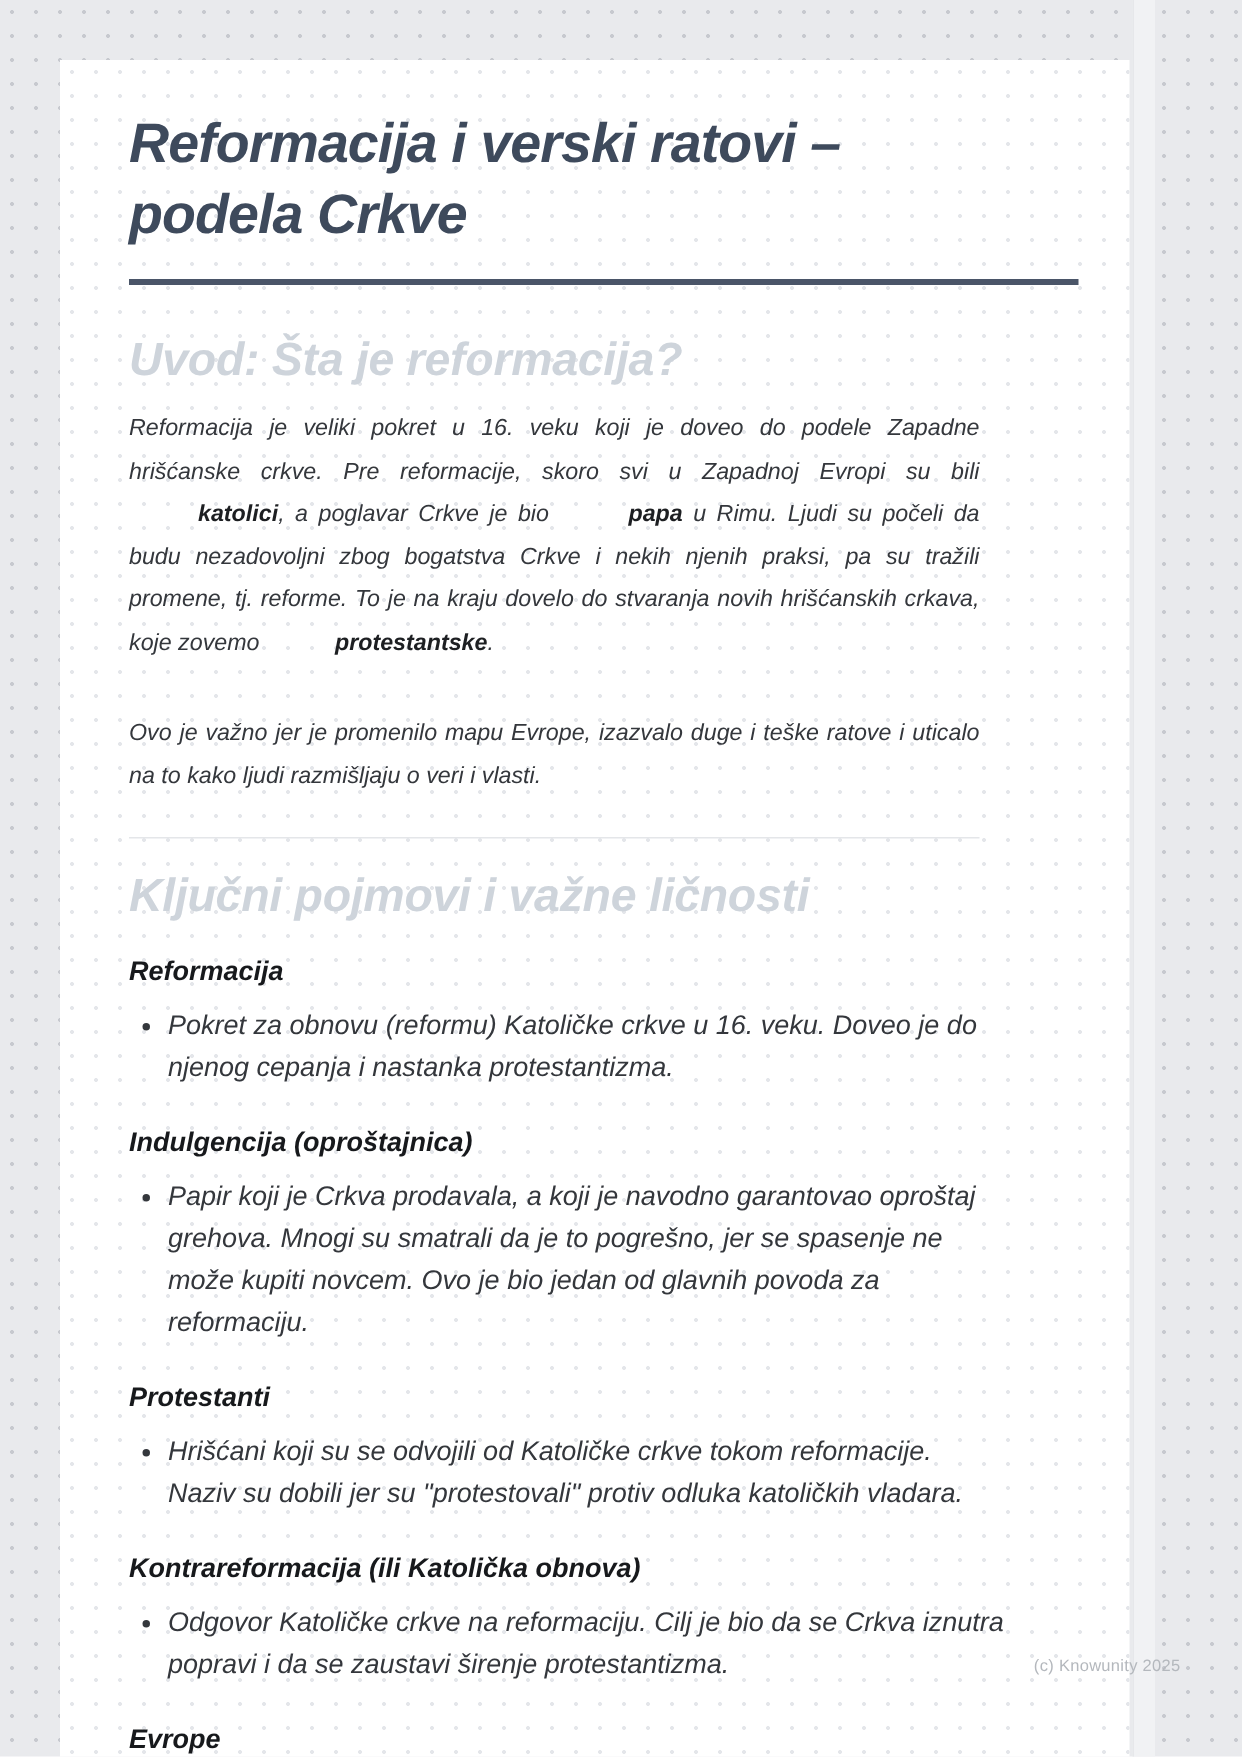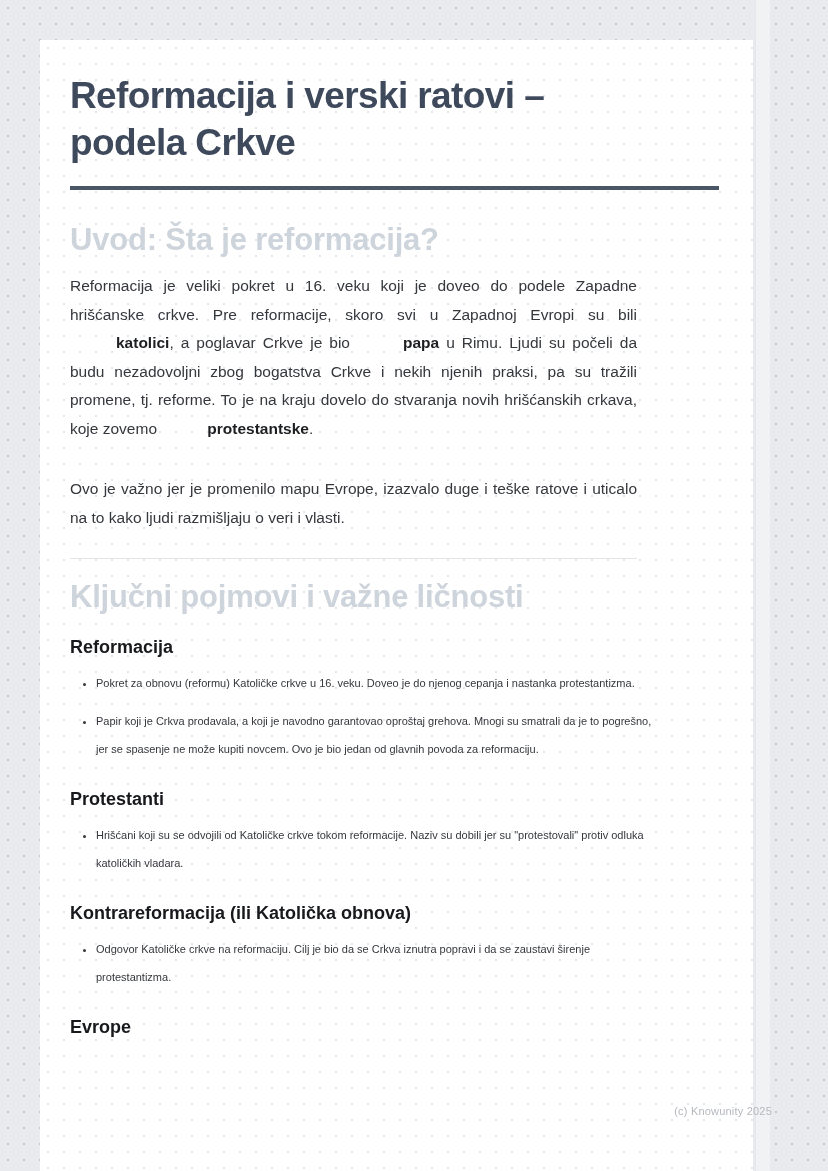--- a/index.html
+++ b/index.html
@@ -13,21 +13,21 @@
     background-size:16px 16px;
   }
   .page {
     position:absolute;
     left:40px; top:40px;
     width:713px; height:1131px;
     background-color:#ffffff;
     background-image: radial-gradient(circle, #e4e6ea 1.1px, transparent 1.5px);
     background-size:16px 16px;
   }
-  .content { padding:32px 34px 0 30px; }
+  .content { padding:32px 34px 0 46px;font-style:italic; }
 
   .doc-title {
     color:#3e4a5c;
     font-size:37px;
     font-weight:bold;
     letter-spacing:-0.6px;
     line-height:47px;
   }
   .title-rule {
     height:4px;
@@ -69,36 +69,36 @@
     font-weight:bold;
     color:#17191c;
     line-height:24px;
   }
   ul.term-bullets {
     margin-top:10px;
     padding-left:26px;
     width:585px;
   }
   ul.term-bullets li {
-    font-size:11px;
+    font-size:18px;
     line-height:28px;
     color:#34373c;
   }
 
   .scrollbar-track {
     position:absolute;
     left:755px; top:0;
     width:15px; height:1171px;
     background:#f1f2f4;
     border-left:1px solid #e6e7ea;
   }
 
   .footer-credit {
     position:absolute;
-    right:56px; bottom:54px;
+    right:41px; bottom:54px;
     font-size:11px;
     color:#b4b8bd;
     letter-spacing:0.2px;
   }
 </style>
 </head>
 <body>
 
 <div class="page">
   <div class="content">
@@ -118,20 +118,21 @@
 
     <hr class="divider">
 
     <h2 class="section-heading second">Ključni pojmovi i važne ličnosti</h2>
 
     <h3 class="term-heading">Reformacija</h3>
     <ul class="term-bullets">
       <li>Pokret za obnovu (reformu) Katoličke crkve u 16. veku. Doveo je do njenog cepanja i nastanka protestantizma.</li>
     </ul>
 
+    <h3 class="term-heading">Indulgencija (oproštajnica)</h3>
     <ul class="term-bullets">
       <li>Papir koji je Crkva prodavala, a koji je navodno garantovao oproštaj grehova. Mnogi su smatrali da je to pogrešno, jer se spasenje ne može kupiti novcem. Ovo je bio jedan od glavnih povoda za reformaciju.</li>
     </ul>
 
     <h3 class="term-heading">Protestanti</h3>
     <ul class="term-bullets">
       <li>Hrišćani koji su se odvojili od Katoličke crkve tokom reformacije. Naziv su dobili jer su "protestovali" protiv odluka katoličkih vladara.</li>
     </ul>
 
     <h3 class="term-heading">Kontrareformacija (ili Katolička obnova)</h3>

